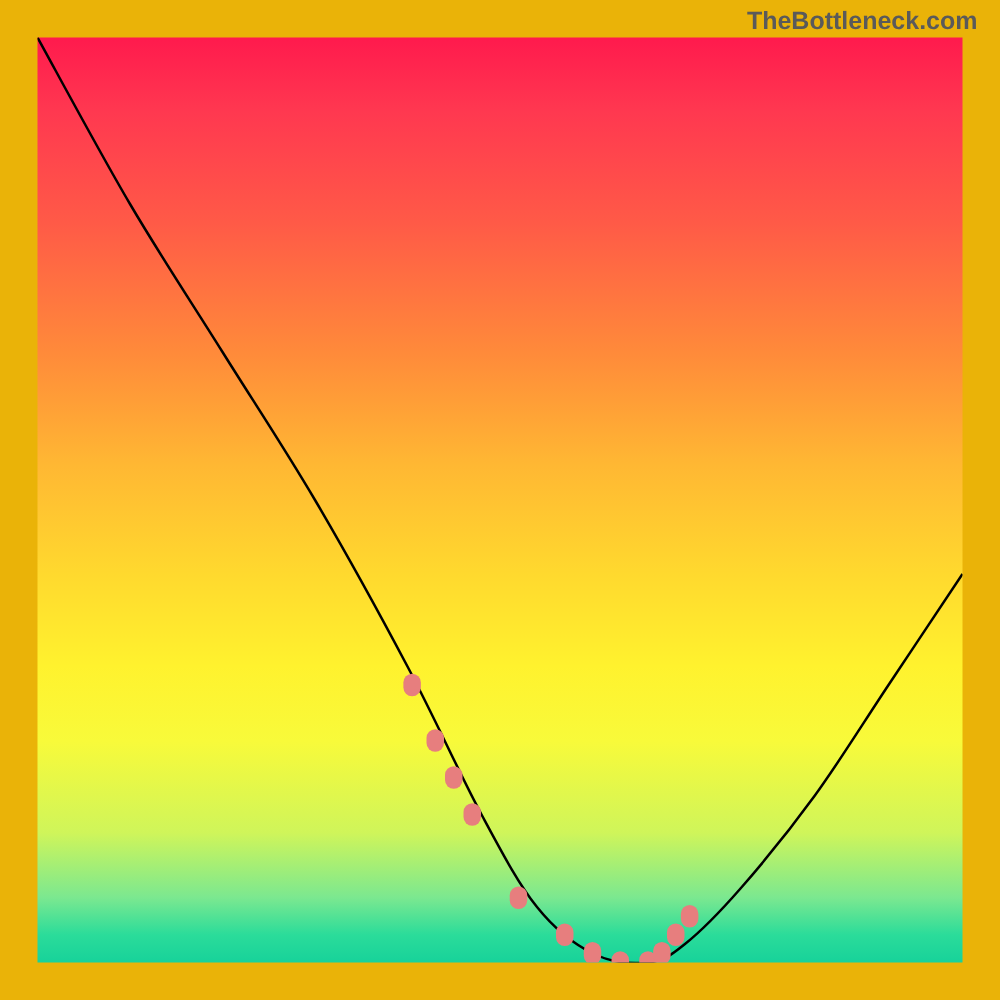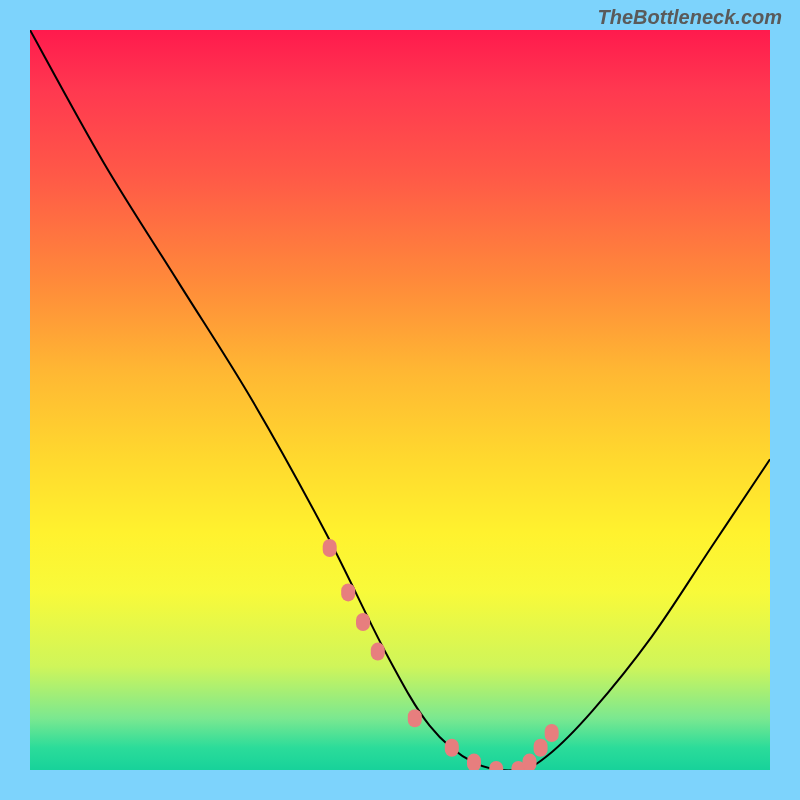--- a/index.html
+++ b/index.html
@@ -8,22 +8,21 @@
     background: #000;
     width: 800px;
     height: 800px;
     overflow: hidden;
     font-family: Arial, sans-serif;
   }
   .container {
     position: relative;
     width: 800px;
     height: 800px;
-    background: #7dd3fc;
-    font-style: italic;
+    background: #eab308;
   }
   .watermark {
     position: absolute;
     top: 6px;
     right: 18px;
     color: #5a5a5a;
     font-size: 20px;
     font-weight: bold;
     z-index: 10;
   }

